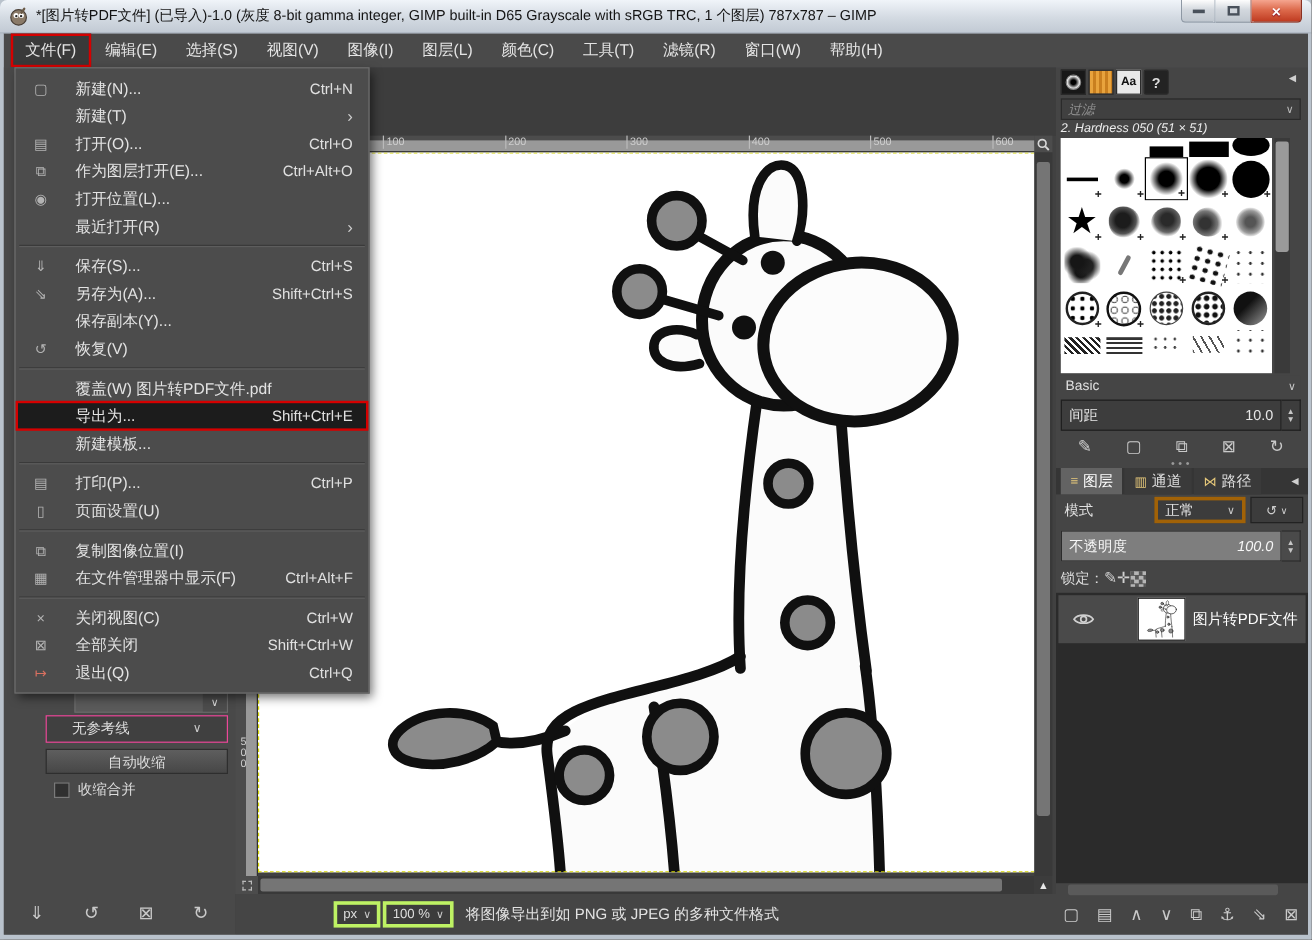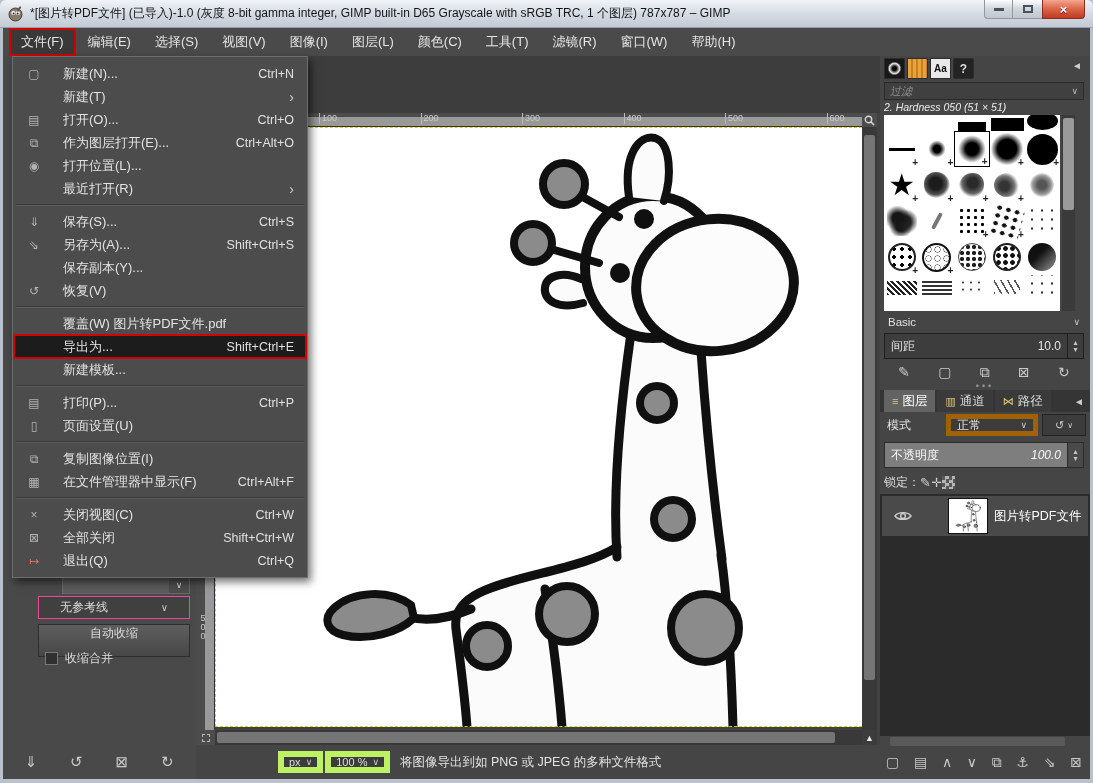--- a/index.html
+++ b/index.html
@@ -36,23 +36,23 @@
   .workspace{position:absolute;left:3px;top:56px;width:1087px;height:723px;background:#414141;}
   .left-dock{position:absolute;left:3px;top:56px;width:193px;height:723px;background:#494949;}
 
   
   .combo{background:#404040;border:1px solid #ec4899;color:#ddd;font-size:12px;
     display:flex;align-items:center;padding:0 21px;}
   .combo .chev{margin-left:auto;color:#c9c9c9;font-size:10px;}
   .partial-combo{position:absolute;left:62px;top:577px;width:128px;height:17px;background:#5a5a5a;border:1px solid #6a6a6a;display:flex;}
   .partial-combo .chevbox{margin-left:auto;width:20px;background:#4c4c4c;color:#ddd;font-size:9px;text-align:center;line-height:15px;}
   .guides-combo{position:absolute;left:38px;top:596px;width:152px;height:23px;}
-  .autoshrink-btn{position:absolute;left:38px;top:624px;width:152px;height:33px;
+  .autoshrink-btn{position:absolute;left:38px;top:624px;width:152px;height:21px;
     background:linear-gradient(#5e5e5e,#474747);border:1px solid #2e2e2e;color:#ddd;
-    font-size:12px;display:flex;align-items:flex-start;justify-content:center;}
+    font-size:12px;display:flex;align-items:flex-end;justify-content:center;}
   .shrinkmerged{position:absolute;left:13px;top:650px;display:flex;align-items:center;color:#ddd;font-size:12px;padding-left:32px;}
   .checkbox{width:13px;height:13px;background:#303030;border:1px solid #7a7a7a;margin-right:7px;}
   .tool-footer{position:absolute;left:8px;top:748px;width:182px;height:26px;display:flex;justify-content:space-around;align-items:center;}
   .ficon{color:#c9c9c9;font-size:15px;line-height:1;}
 
   
   .filemenu{position:absolute;left:12px;top:56px;width:296px;background:#4c4c4c;
     border:1px solid #6e6e6e;box-shadow:3px 4px 8px rgba(0,0,0,.55);z-index:60;padding:5px 1px;}
   .fm-item{height:23px;display:flex;align-items:center;color:#e3e3e3;font-size:13px;padding:0 12px 0 10px;position:relative;}
   .fm-icon{width:20px;text-align:center;font-size:12px;color:#b3b3b3;margin-right:7px;flex:none;}
@@ -81,21 +81,21 @@
     border-left:1px dashed #d6d600;border-top:1px dashed #d6d600;border-bottom:1px dashed #d6d600;}
   .vscroll{position:absolute;left:862px;top:127px;width:15px;height:603px;background:#393939;}
   .vscroll .thumb{position:absolute;left:2px;top:8px;width:11px;height:545px;background:#757575;border-radius:2px;}
   .hscroll{position:absolute;left:215px;top:730px;width:647px;height:15px;background:#393939;}
   .hscroll .thumb{position:absolute;left:2px;top:2px;width:618px;height:11px;background:#757575;border-radius:2px;}
   .zoomfollow-btn{position:absolute;left:862px;top:113px;width:15px;height:14px;background:#4c4c4c;display:flex;align-items:center;justify-content:center;}
   .nav-btn{position:absolute;left:862px;top:730px;width:15px;height:15px;background:#3c3c3c;color:#e8e8e8;font-size:9px;display:flex;align-items:center;justify-content:center;}
   .qmask-btn{position:absolute;left:196px;top:730px;width:19px;height:15px;background:#4c4c4c;display:flex;align-items:center;justify-content:center;}
   .qmask-btn span{width:8px;height:8px;border:1px dashed #bbb;display:block;}
   .statusbar{position:absolute;left:196px;top:745px;width:684px;height:34px;background:#454545;display:flex;align-items:center;}
-  .sb-combo{height:22px;background:#3c3c3c;border:6px solid #bef264;color:#ddd;font-size:11px;
+  .sb-combo{height:22px;background:#3c3c3c;border:3px solid #bef264;color:#ddd;font-size:11px;
     display:flex;align-items:center;padding:0 5px;margin-right:2px;}
   .sb-combo .chev{margin-left:5px;font-size:9px;color:#ccc;}
   .sb-text{color:#e2e2e2;font-size:12.5px;margin-left:8px;white-space:nowrap;}
 
   
   .right-dock{position:absolute;left:880px;top:56px;width:210px;height:723px;background:#454545;}
   .rd-tabs{position:absolute;left:884px;top:58px;height:22px;display:flex;gap:2px;}
   .rd-tab{width:21px;height:21px;border:1px solid #2c2c2c;display:flex;align-items:center;justify-content:center;background:#232323;}
   .rd-tab.brushes{background:#181818;}
   .brush-dot{width:13px;height:13px;background:#fff;border-radius:50%;background:radial-gradient(circle,#000 25%,#fff 70%);border:1px solid #888;}
@@ -163,21 +163,21 @@
     align-items:center;justify-content:center;color:#c6c6c6;font-size:8px;line-height:7px;background:#3d3d3d;border:1px solid #1f1f1f;border-left:none;}
   .brush-footer{position:absolute;left:884px;top:360px;width:200px;height:24px;display:flex;justify-content:space-around;align-items:center;}
   .dock-dots{position:absolute;left:880px;top:383px;width:210px;text-align:center;color:#9a9a9a;font-size:9px;letter-spacing:3px;line-height:6px;}
   .dock-tabs{position:absolute;left:880px;top:390px;width:210px;height:22px;background:#353535;display:flex;align-items:stretch;padding-left:4px;gap:2px;}
   .dock-tab{display:flex;align-items:center;gap:4px;padding:0 8px;font-size:12.5px;color:#ddd;background:#3a3a3a;}
   .dock-tab.sel{background:#636363;color:#fff;}
   .dock-tab .ticon{font-size:11px;color:#e6c87a;}
   .dock-collapse{margin-left:auto;align-self:center;margin-right:6px;color:#cfcfcf;font-size:10px;}
   .mode-row{position:absolute;left:880px;top:412px;width:210px;height:26px;display:flex;align-items:center;padding:0 4px;gap:4px;}
   .mode-label{color:#e0e0e0;font-size:12px;margin-left:3px;}
-  .mode-combo{width:92px;height:22px;background:#3c3c3c;border:5px solid #a16207;display:flex;align-items:center;
+  .mode-combo{width:76px;height:22px;background:#3c3c3c;border:3px solid #a16207;display:flex;align-items:center;
     color:#e0e0e0;font-size:12px;padding:0 6px;margin-left:auto;}
   .mode-extra{width:44px;height:22px;background:#3c3c3c;border:1px solid #222;display:flex;align-items:center;
     justify-content:center;gap:3px;color:#ccc;font-size:11px;}
   .opacity-row{position:absolute;left:884px;top:442px;width:184px;height:26px;background:#7e7e7e;border:1px solid #2c2c2c;
     display:flex;align-items:center;padding:0 6px;color:#f6f6f6;font-size:12px;}
   .opacity-row .val{margin-left:auto;font-style:italic;}
   .opacity-spin{position:absolute;left:1068px;top:442px;width:16px;height:26px;background:#4a4a4a;border:1px solid #2c2c2c;border-left:none;
     display:flex;flex-direction:column;align-items:center;justify-content:center;color:#c6c6c6;font-size:8px;line-height:7px;}
   .lock-row{position:absolute;left:884px;top:472px;height:20px;display:flex;align-items:center;color:#dcdcdc;font-size:12px;}
   .lock-icon{color:#d0d0d0;font-size:13px;}

